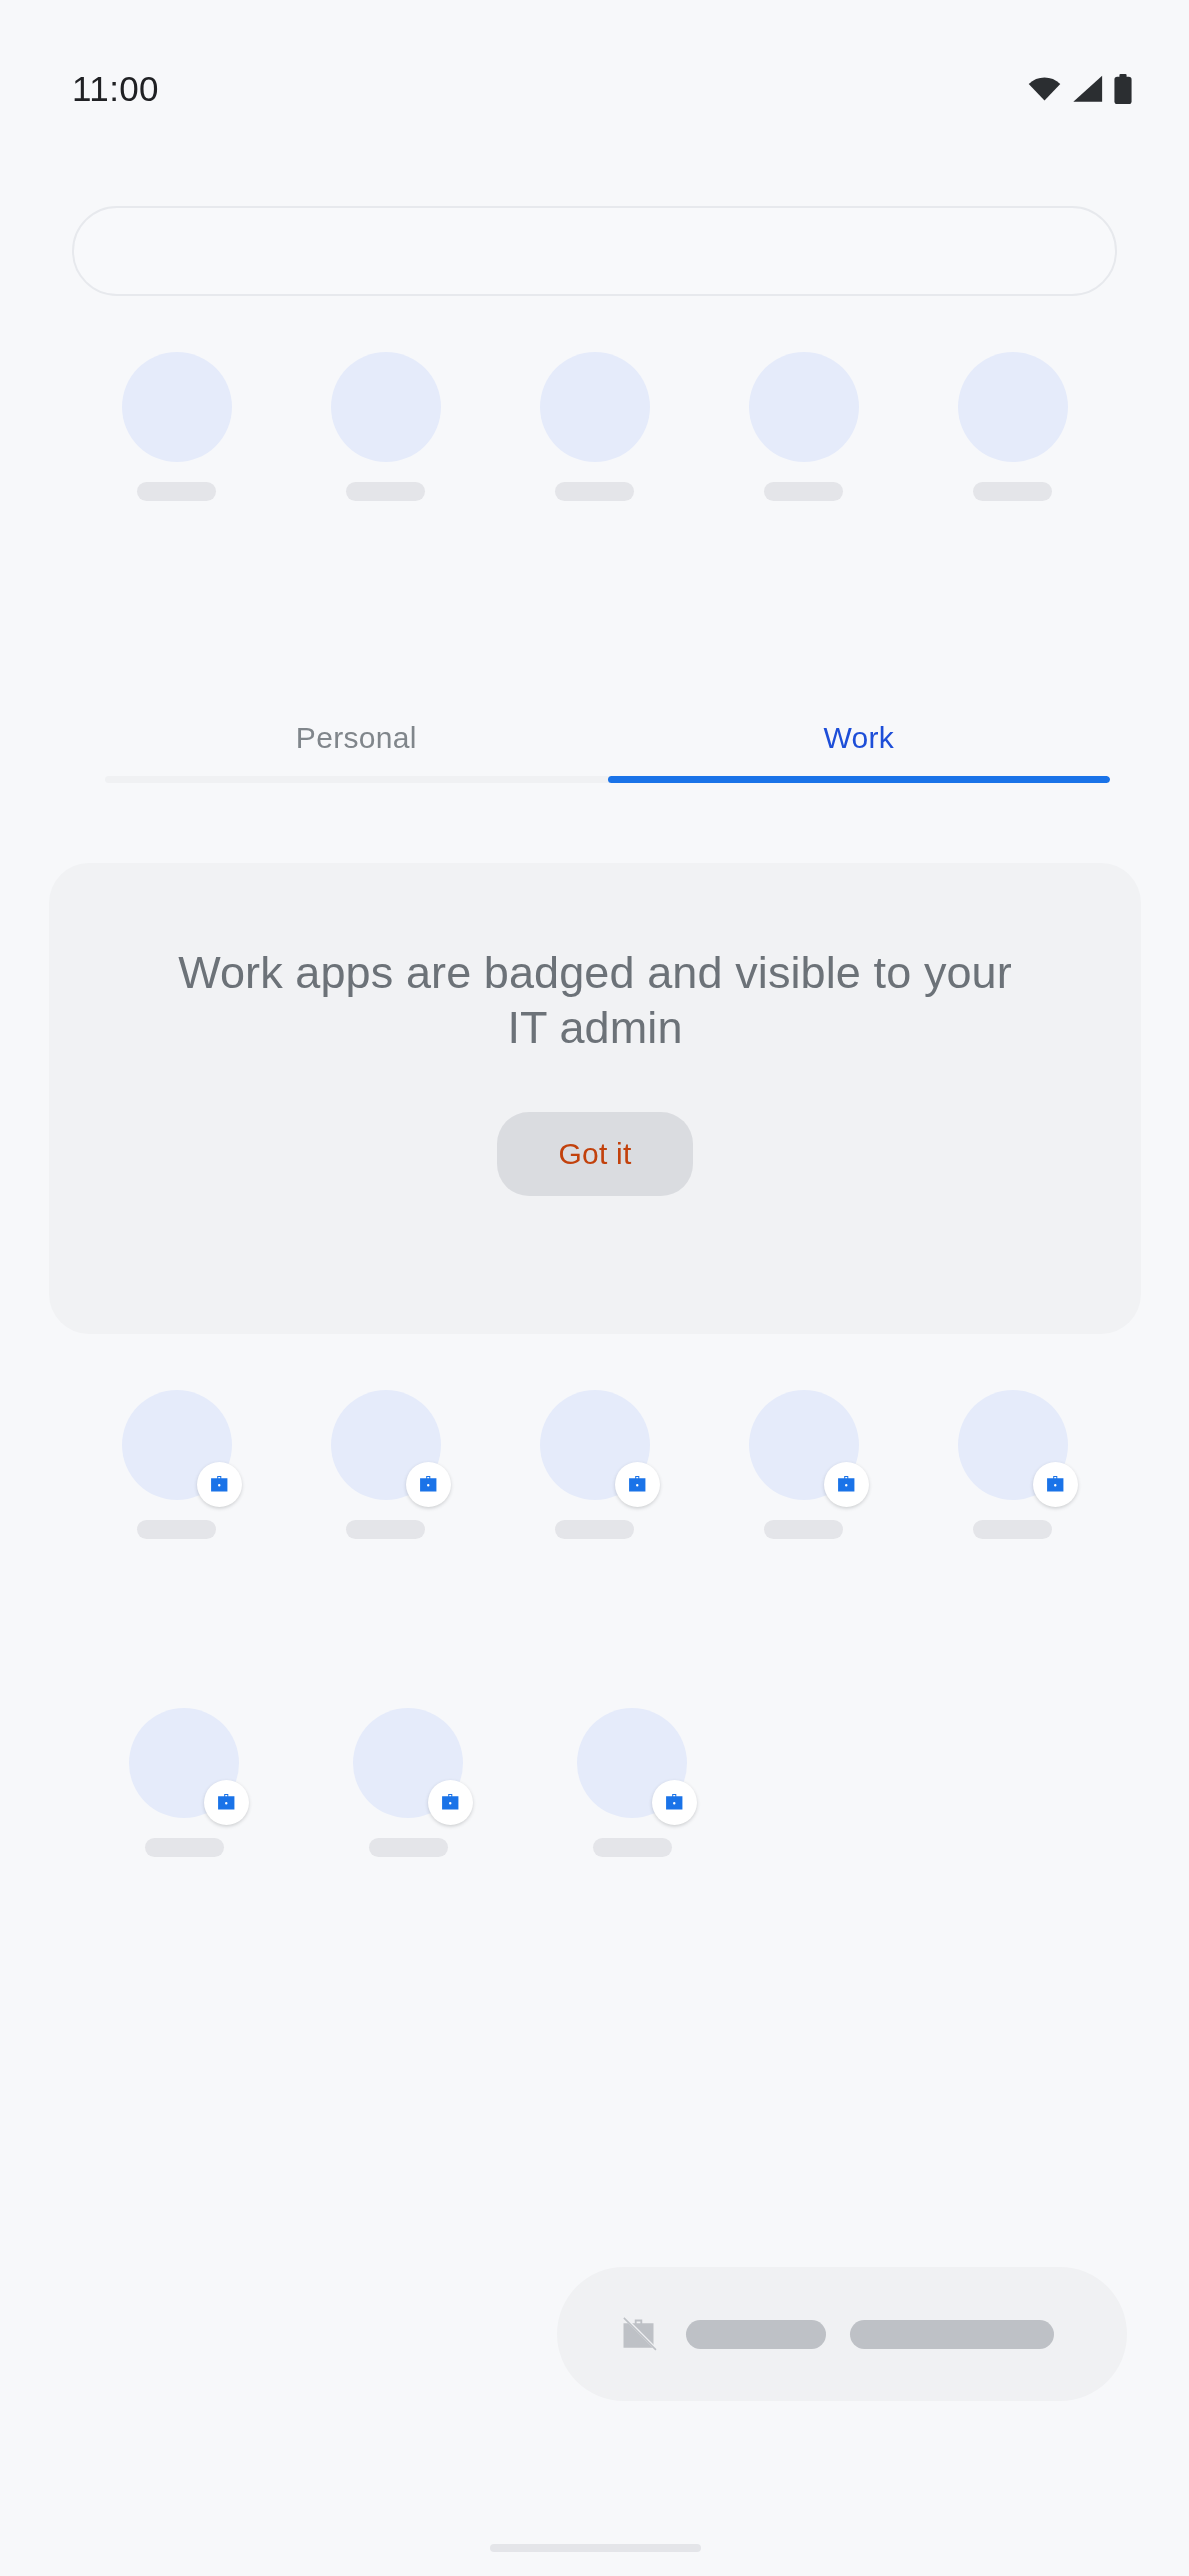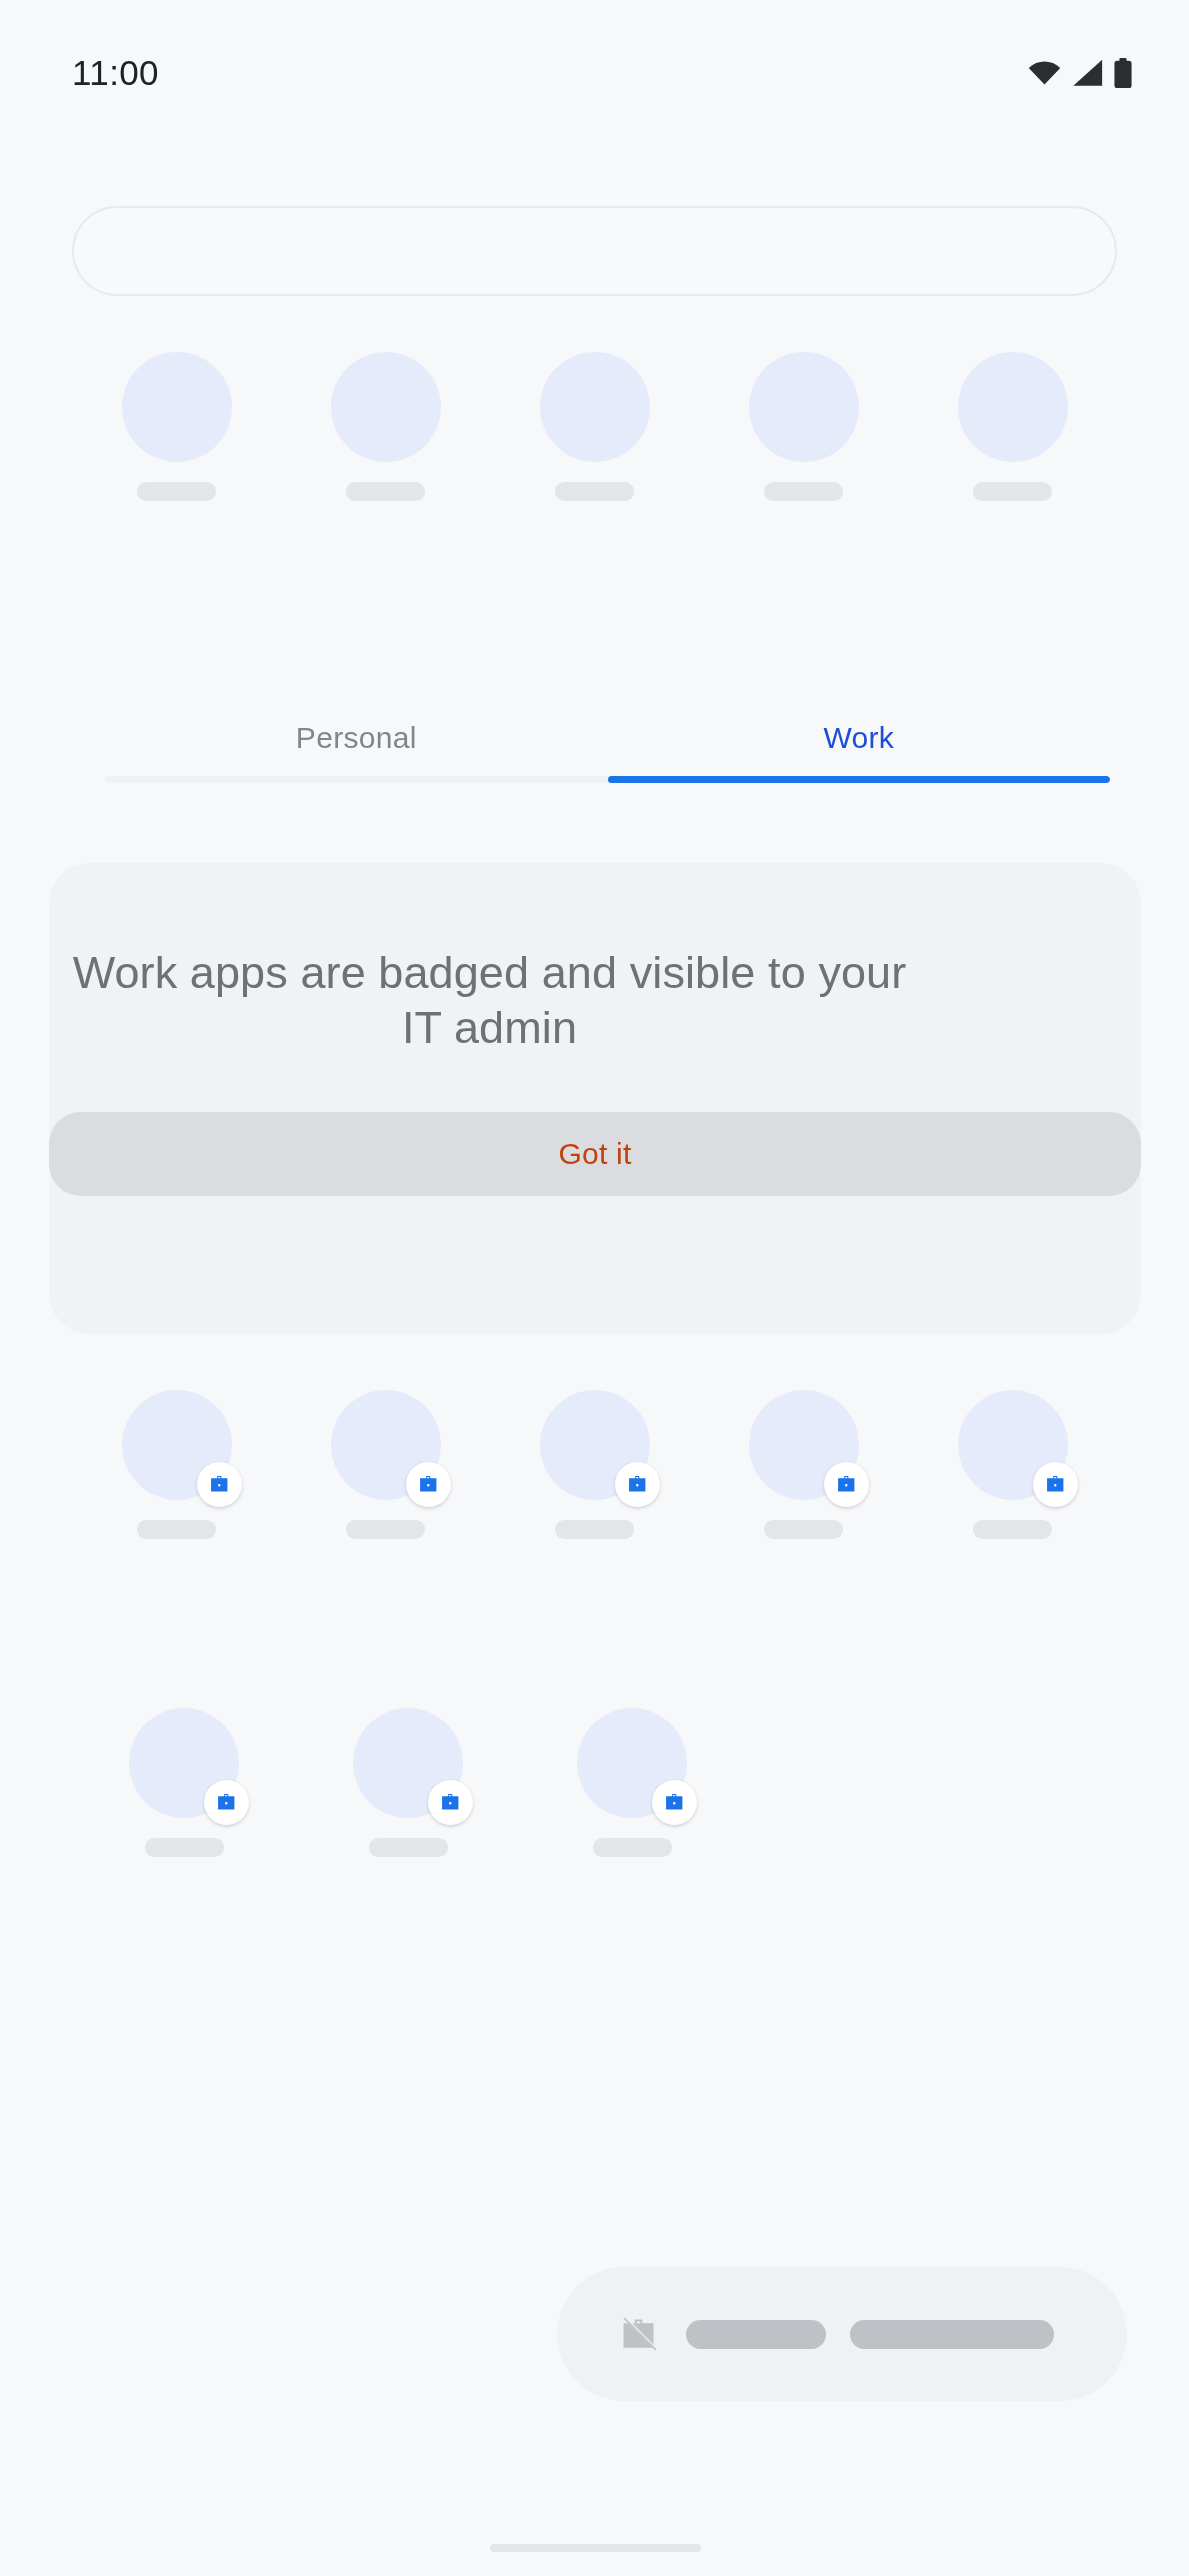--- a/index.html
+++ b/index.html
@@ -15,21 +15,21 @@
   #screen {
     position: relative;
     width: 1190px;
     height: 2576px;
     background: #F7F8FA;
   }
 
   
   .status-bar {
     position: absolute;
-    top: 0; left: 0;
+    top: 16px; left: 0;
     width: 1190px;
     height: 126px;
     display: flex;
     align-items: center;
     justify-content: space-between;
     padding: 0 57px 0 72px;
   }
   .status-time {
     font-size: 35px;
     color: #202124;
@@ -151,20 +151,21 @@
   .info-card {
     position: absolute;
     top: 863px;
     left: 49px;
     width: 1092px;
     height: 471px;
     border-radius: 40px;
     background: #F1F2F4;
     display: flex;
     flex-direction: column;
+    align-items: center;
   }
   .info-title {
     margin-top: 83px;
     width: 881px;
     text-align: center;
     font-size: 45px;
     line-height: 1.22;
     color: #6C7278;
     font-weight: 400;
     letter-spacing: 0.1px;

